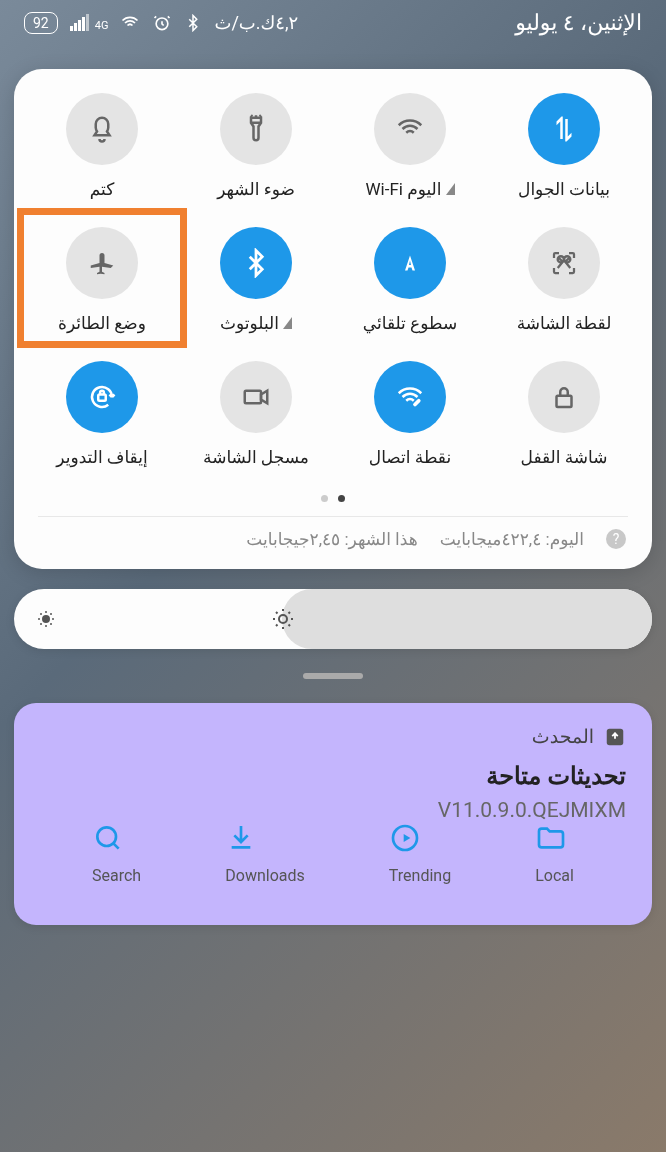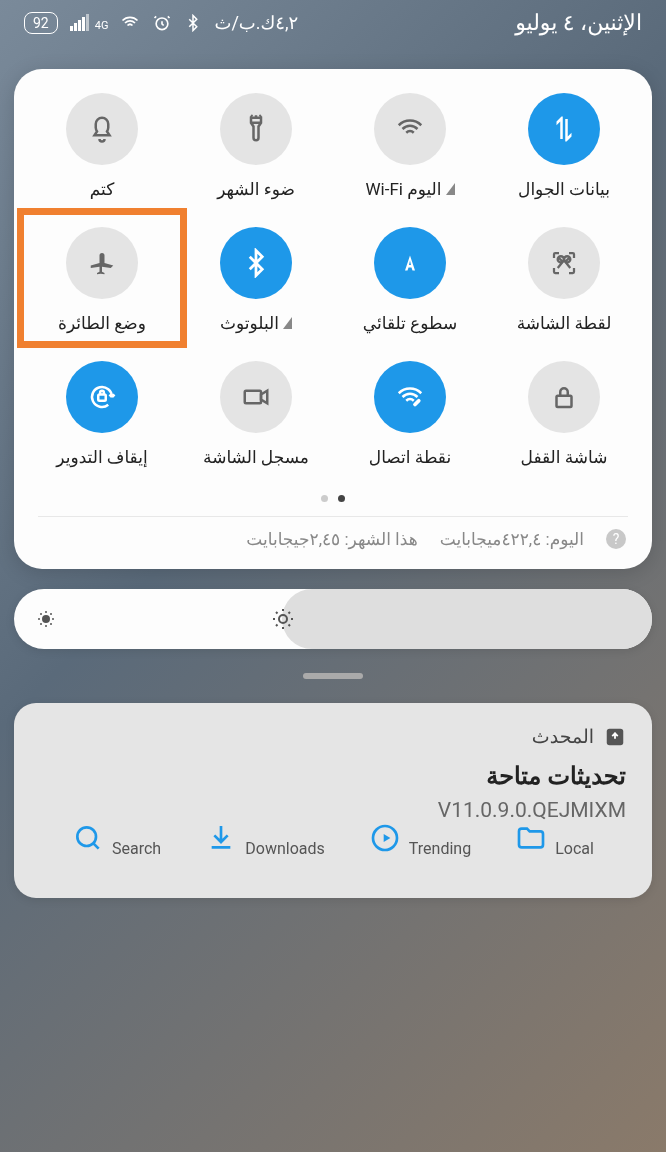--- a/index.html
+++ b/index.html
@@ -39,28 +39,28 @@
 .usage{display:flex;justify-content:flex-start;align-items:center;gap:22px;padding:0 8px 6px;color:#888;font-size:17px;direction:rtl}
 .usage .q{width:20px;height:20px;border-radius:50%;background:#c8c8c8;color:#fff;display:flex;align-items:center;justify-content:center;font-size:14px}
 
 .brightness{margin:20px 14px 0;background:#fdfdfd;border-radius:32px;height:60px;position:relative;box-shadow:0 2px 10px rgba(0,0,0,.1)}
 .brightness-fill{position:absolute;right:0;top:0;bottom:0;width:58%;background:#dedede;border-radius:32px}
 .brightness-knob{position:absolute;right:56%;top:50%;transform:translateY(-50%);width:24px;height:24px}
 .brightness-auto{position:absolute;left:20px;top:50%;transform:translateY(-50%);width:24px;height:24px}
 
 .handle{width:60px;height:6px;background:#aaa;border-radius:3px;margin:24px auto}
 
-.notif{margin:14px 14px 0;background:#e5e5e5;border-radius:22px;padding:22px 26px 40px;box-shadow:0 2px 10px rgba(0,0,0,.1)}
+.notif{margin:14px 14px 0;background:#c4b5fd;border-radius:22px;padding:22px 26px 40px;box-shadow:0 2px 10px rgba(0,0,0,.1)}
 .notif-head{display:flex;justify-content:flex-start;align-items:center;gap:10px;font-size:19px;color:#444;margin-bottom:14px;font-weight:500}
 .notif-head svg{width:22px;height:22px}
 .notif-title{font-size:24px;font-weight:600;color:#222;margin-bottom:8px}
 .notif-sub{font-size:21px;color:#666;direction:ltr;text-align:right}
 
 .bottom-bar{display:flex;justify-content:space-around;padding:0 10px;margin-top:auto;direction:ltr}
-.bottom-item{display:flex;flex-direction:row;align-items:flex-end;gap:8px;color:#1e98e9}
+.bottom-item{display:flex;flex-direction:column;align-items:flex-start;gap:8px;color:#1e98e9}
 .bottom-item svg{stroke:#1e98e9;width:32px;height:32px}
 .bottom-item span{color:#555;font-size:16px}
 </style>
 </head>
 <body>
 
 <div class="statusbar">
   <div class="status-left">
     <span class="battery">92</span>
     <div style="display:flex;align-items:flex-end;gap:6px">

